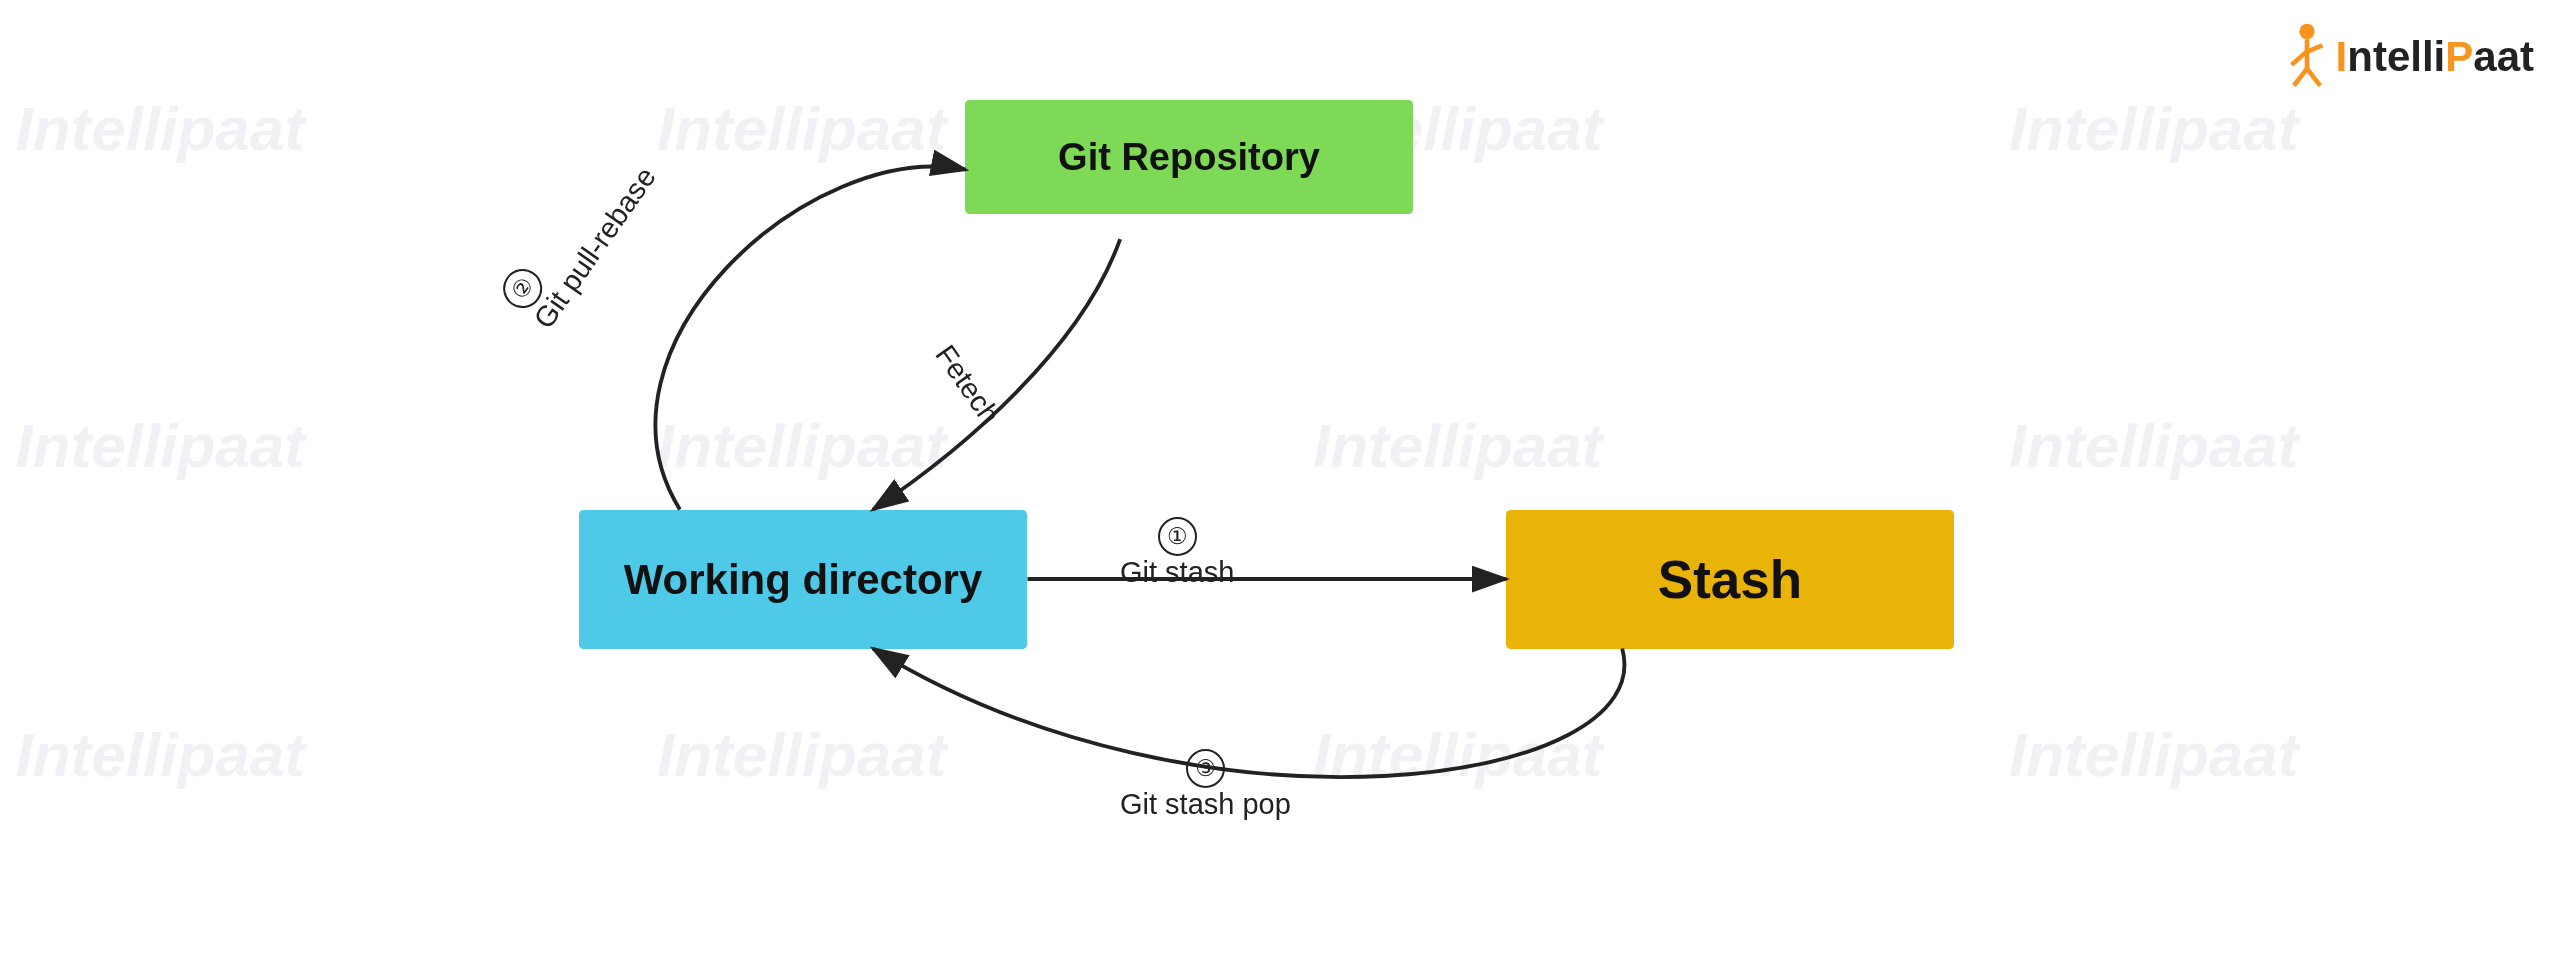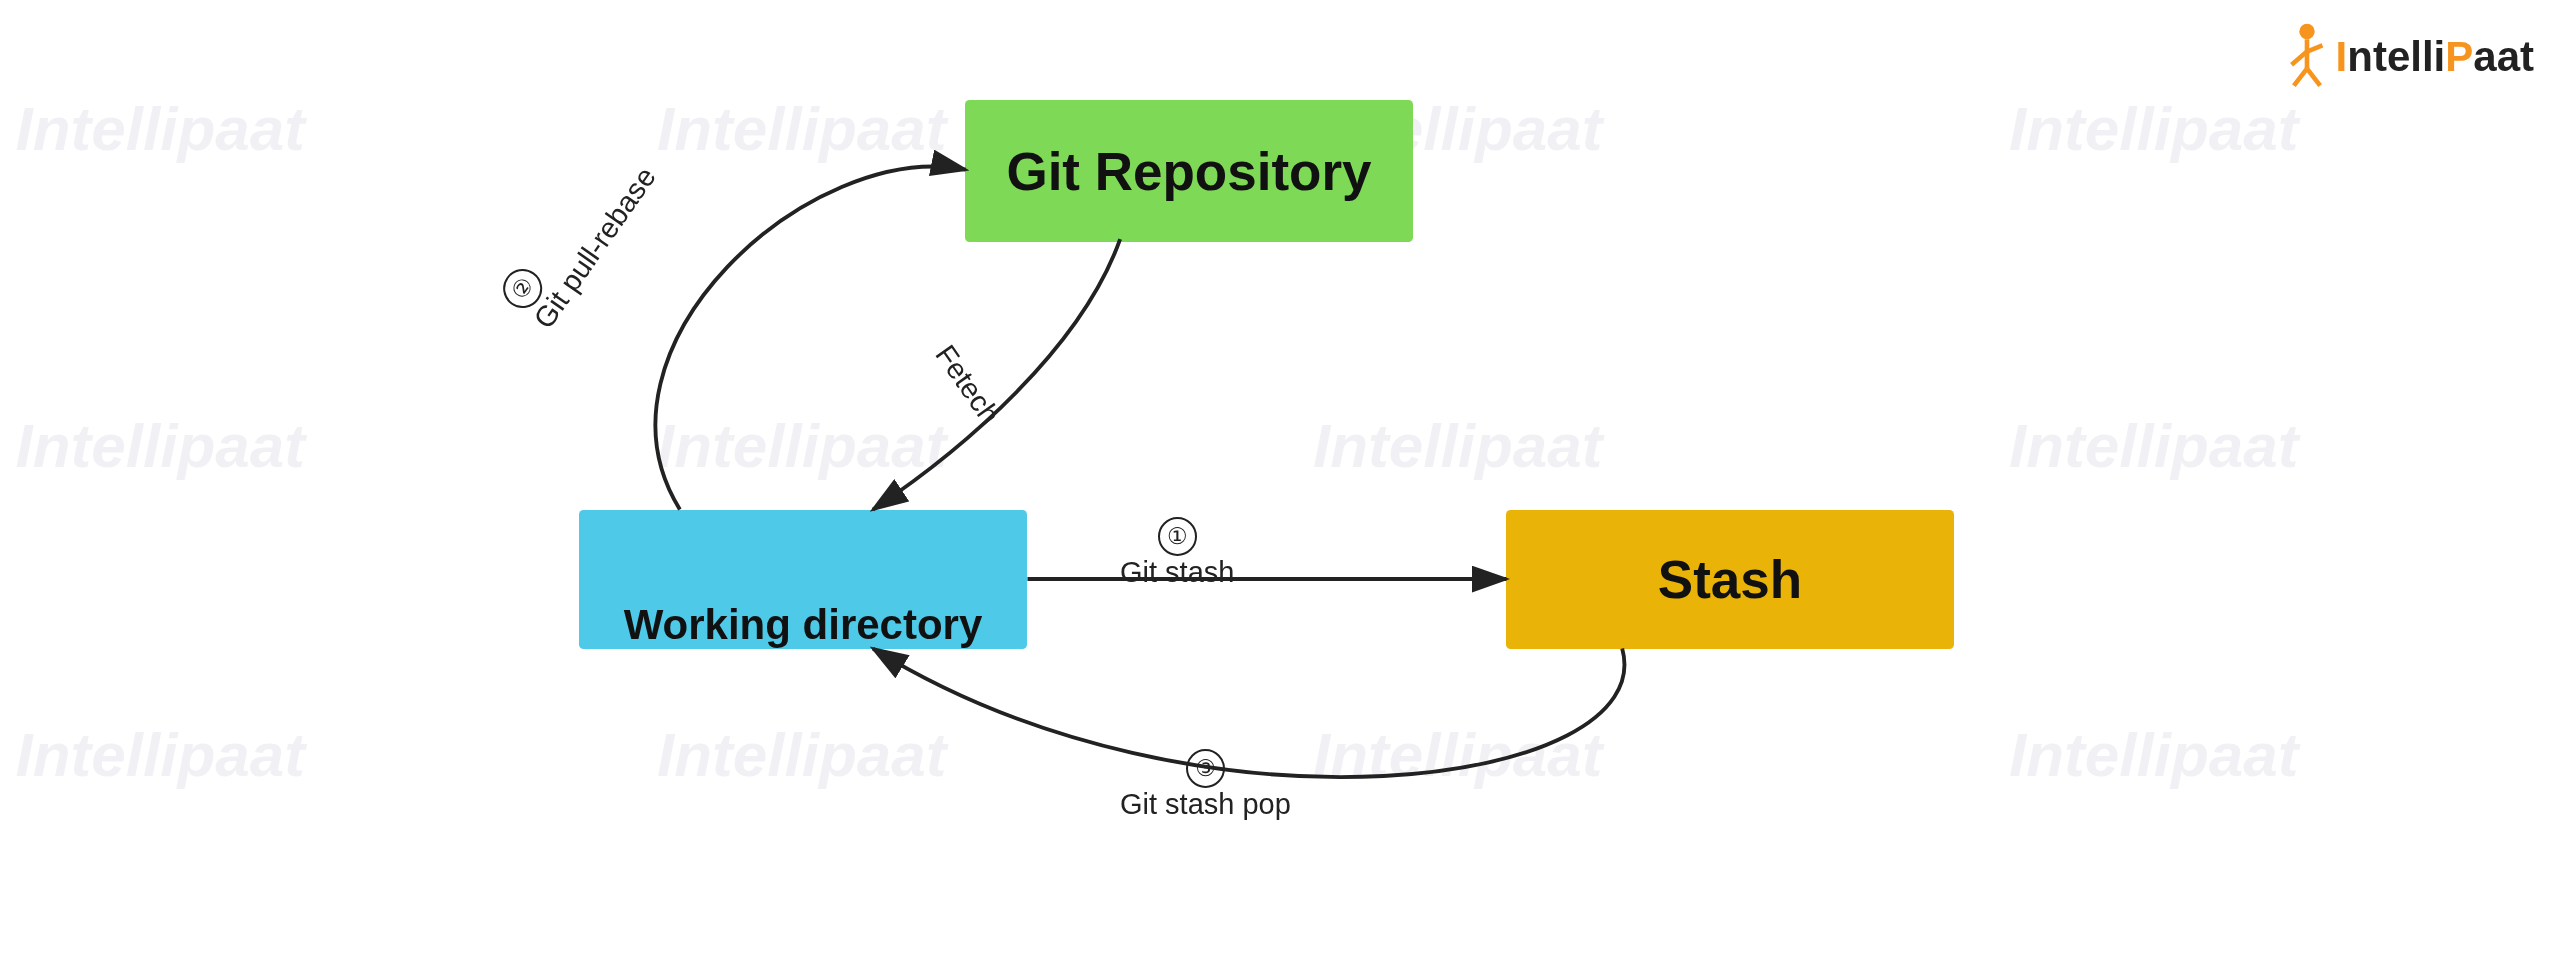--- a/index.html
+++ b/index.html
@@ -51,36 +51,35 @@
       border-radius: 4.6px;
       display: flex;
       align-items: center;
       justify-content: center;
       font-weight: bold;
     }
 
     .box-git-repo {
       background: #7ed957;
       width: 448px;
-      height: 142px;
+      height: 114px;
       top: 23px;
       left: 695px;
-      font-size: 53px;
+      font-size: 38px;
       color: #111;
     }
 
     .box-working-dir {
       background: #4ec9e8;
       width: 448px;
       height: 139px;
       top: 433px;
       left: 309px;
       font-size: 42px;
       color: #111;
-      align-items: flex-end;
     }
 
     .box-stash {
       background: #eab308;
       width: 448px;
       height: 139px;
       top: 433px;
       left: 1236px;
       font-size: 53px;
       color: #111;

